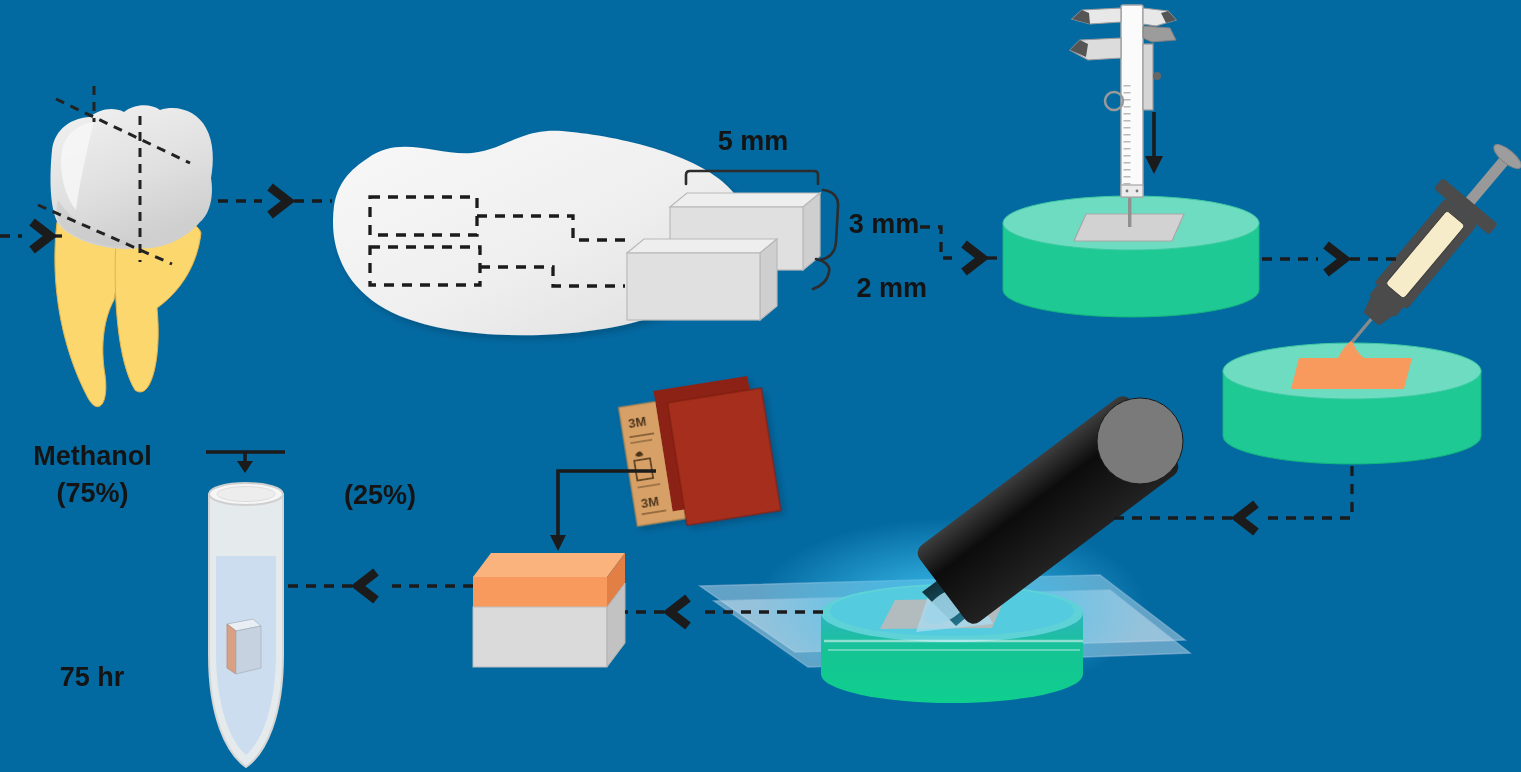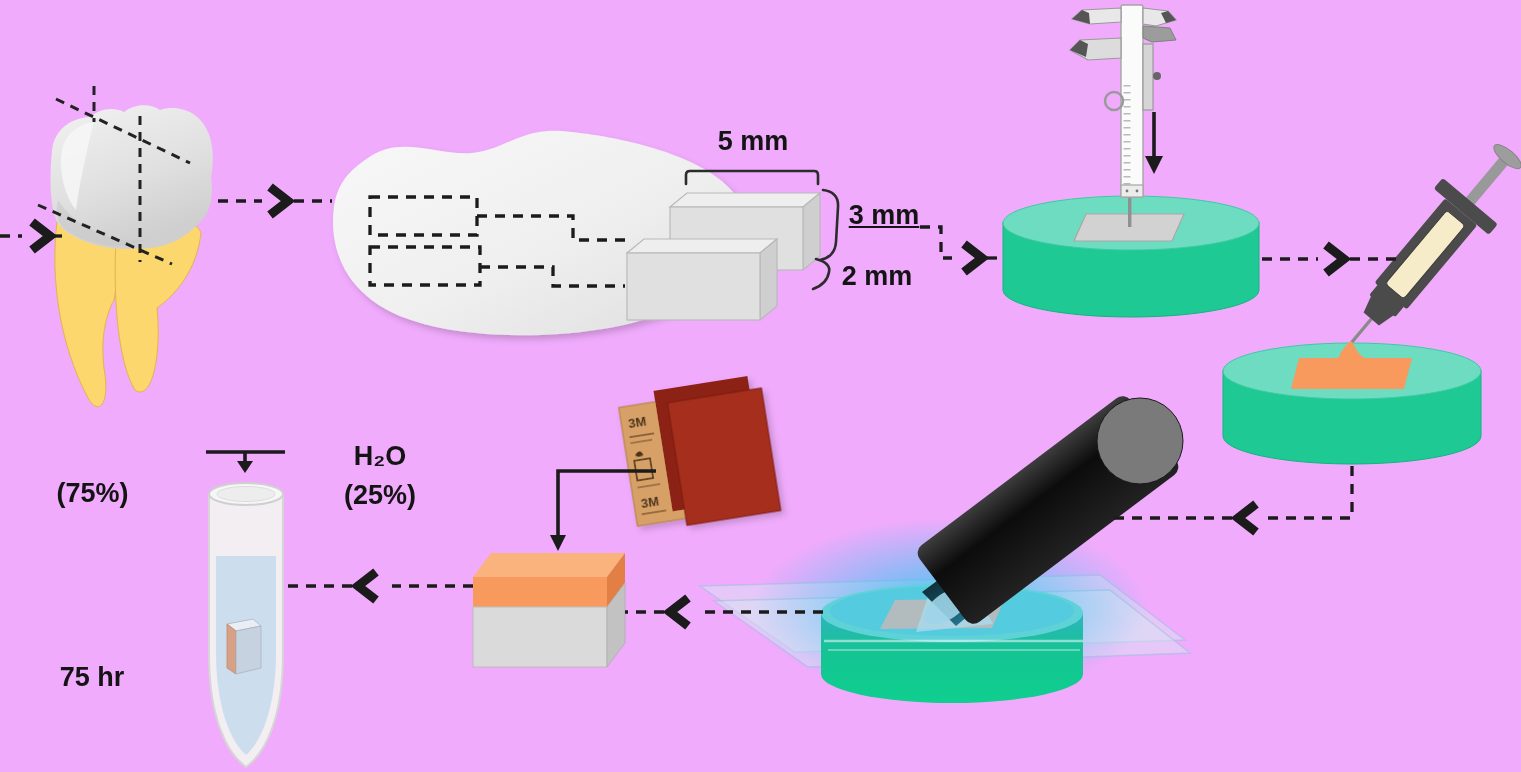--- a/index.html
+++ b/index.html
@@ -7,21 +7,21 @@
     --c-composite-orange:#f89a5d; --c-composite-orange-light:#fbb37e; --c-composite-orange-dark:#e27f44;
     --c-block-gray:#e0e0e0; --c-block-gray-top:#eeeeee; --c-block-gray-side:#cfcfcf;
     --c-tooth-crown:#e2e2e2; --c-tooth-root:#fbd76e;
     --c-sandpaper-red:#8c2013; --c-sandpaper-red-front:#a52e1b; --c-sandpaper-card:#d7a066;
     --c-tube-liquid:#c9dbee; --c-glow-cyan:#3fc3ee;
     --c-gun-black:#161616; --c-gun-cap:#7a7a7a;
     --c-syringe-body:#4b4b4b; --c-syringe-fill:#f6ecca;
     --c-arrow-black:#1b1b1b; --c-text:#141414;
   }
   html,body{margin:0;padding:0;background:#ffffff;}
-  .stage{position:relative;width:1521px;height:772px;background:#f0abfc;overflow:hidden;
+  .stage{position:relative;width:1521px;height:772px;background:#0369a1;overflow:hidden;
          font-family:"Liberation Sans","DejaVu Sans",sans-serif;}
   .stage svg{position:absolute;left:0;top:0;}
   .lbl{position:absolute;font-size:27px;font-weight:600;color:var(--c-text);
        text-align:center;line-height:1.2;white-space:nowrap;}
   .dash{fill:none;stroke:var(--c-arrow-black);stroke-width:3.3;stroke-dasharray:10 8;}
   .chev{fill:none;stroke:var(--c-arrow-black);stroke-width:9;stroke-linejoin:miter;}
   .solidline{fill:none;stroke:var(--c-arrow-black);stroke-width:3.6;}
   .ahead{fill:var(--c-arrow-black);}
   .cut{fill:none;stroke:#222;stroke-width:3;stroke-dasharray:9 7;}
   .bracket{fill:none;stroke:#2c2c2c;stroke-width:2.6;stroke-linecap:round;}
@@ -254,20 +254,20 @@
     </g>
     <g>
       <path class="dash" d="M473,586 H392"></path>
           <path class="chev" d="M376,572 L358,586 L376,600"></path>
           <path class="dash" d="M352,586 H286"></path>
     </g>
   </g>
 </svg>
 
 <div class="lbl" style="left:693px;top:125px;width:120px;">5 mm</div>
-<div class="lbl" style="left:834px;top:199px;width:100px;text-decoration:underline;">3 mm</div>
-<div class="lbl" style="left:827px;top:260px;width:100px;">2 mm</div>
+<div class="lbl" style="left:834px;top:208px;width:100px;">3 mm</div>
+<div class="lbl" style="left:827px;top:272px;width:100px;text-align:right;">2 mm</div>
+<div class="lbl" style="left:10px;top:440px;width:165px;">Methanol</div>
 <div class="lbl" style="left:10px;top:477px;width:165px;">(75%)</div>
-<div class="lbl" style="left:305px;top:440px;width:150px;">H₂O</div>
 <div class="lbl" style="left:305px;top:479px;width:150px;text-align:center;">(25%)</div>
 <div class="lbl" style="left:8px;top:661px;width:168px;">75 hr</div>
 
 </div>
 
 </body></html>

